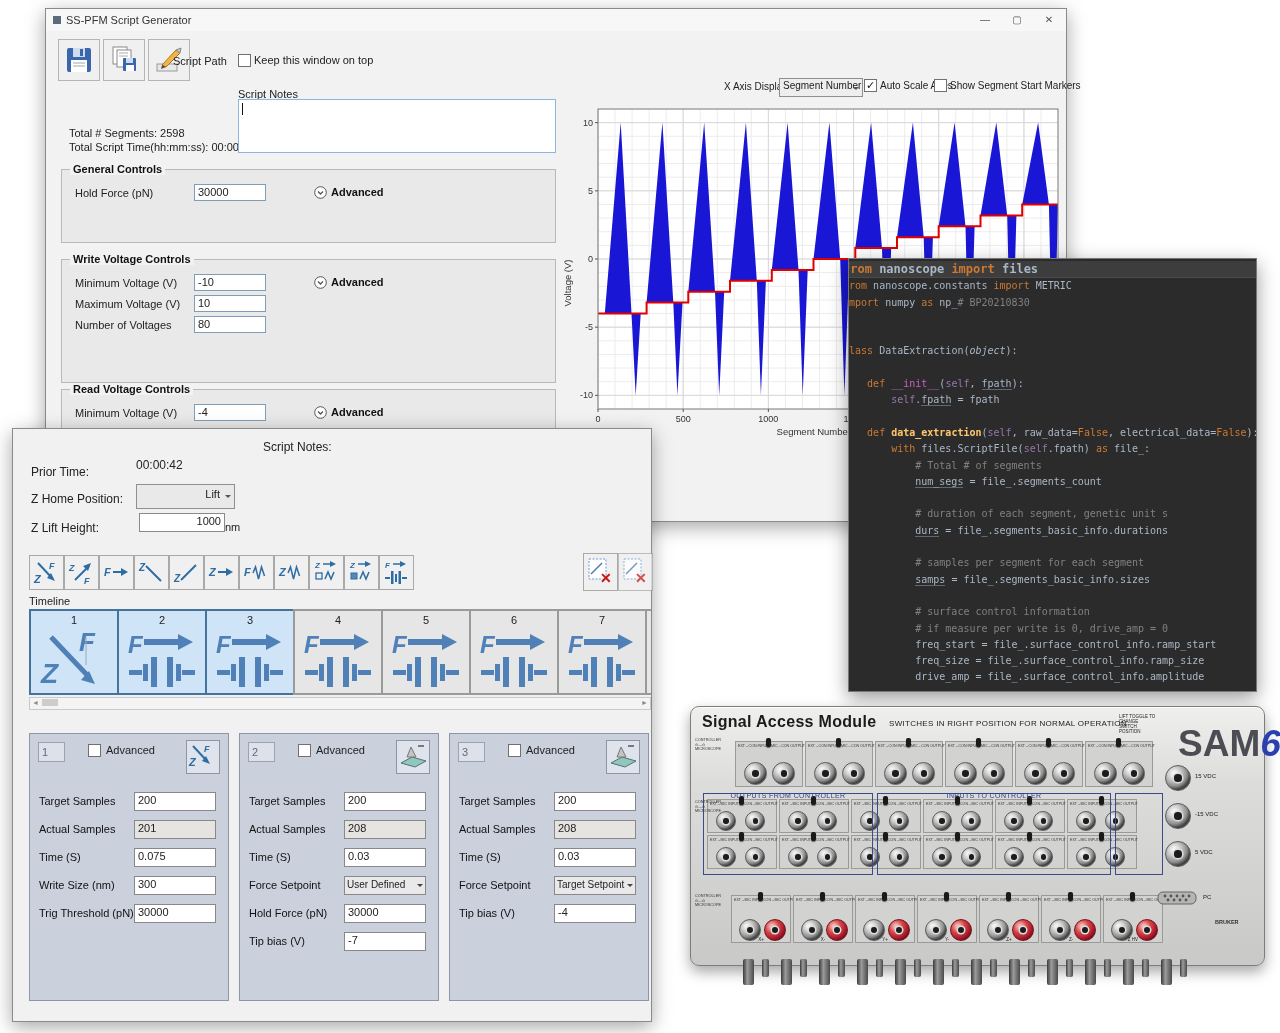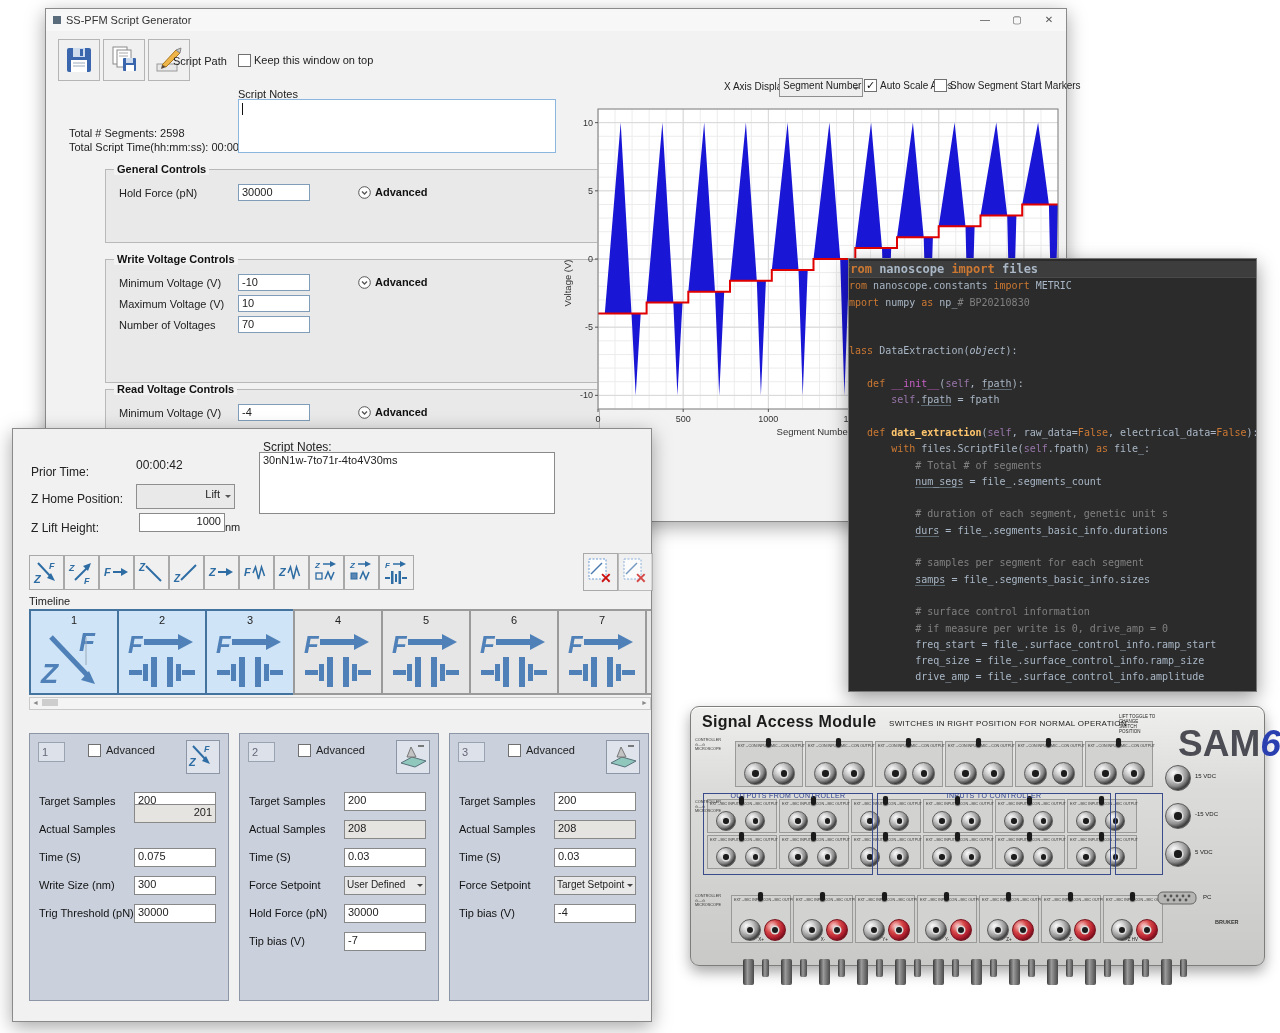--- a/index.html
+++ b/index.html
@@ -11,21 +11,21 @@
   #w1-title{left:0;top:0;right:0;height:22px;background:#f7f7f7;font-size:11px;color:#333;}
   #w1-title .ttl{position:absolute;left:20px;top:5px;}
   #w1-title .appico{position:absolute;left:7px;top:7px;width:8px;height:8px;background:#5a6b7c;}
   .winbtn{position:absolute;top:0;width:30px;height:22px;text-align:center;font-size:10px;color:#555;line-height:22px;}
   .tbtn{position:absolute;top:30px;width:40px;height:40px;background:#f0f0f0;border:1px solid #b5b5b5;}
   .tbtn svg{position:absolute;left:3px;top:3px;}
   .lbl{position:absolute;font-size:11px;color:#222;white-space:nowrap;}
   .lbl10{position:absolute;font-size:10px;color:#222;white-space:nowrap;}
   .cb{position:absolute;width:11px;height:11px;border:1px solid #707070;background:#fff;font-size:11px;line-height:11px;text-align:center;color:#111;}
   .inp{position:absolute;background:#fff;border:1px solid #7f9db9;font-size:11px;padding:1px 3px;white-space:nowrap;overflow:hidden;}
-  .grp{position:absolute;left:15px;width:493px;border:1px solid #b9b9b9;background:#e9e9e9;margin-left:44px;}
+  .grp{position:absolute;left:15px;width:493px;border:1px solid #b9b9b9;background:#e9e9e9;}
   .grp .gt{position:absolute;left:8px;top:-7px;background:#f2f2f2;padding:0 3px;font-size:11px;font-weight:bold;color:#111;}
   .adv{position:absolute;font-size:11px;font-weight:bold;color:#111;}
   .adv svg{vertical-align:-3px;margin-right:4px;}
   .combo{position:absolute;background:#eee;border:1px solid #8f8f8f;font-size:10px;color:#222;overflow:hidden;white-space:nowrap;}
   .combo .ar{position:absolute;right:3px;top:45%;width:0;height:0;border:3px solid transparent;border-top-color:#555;}
   .caret{position:absolute;width:1px;height:12px;background:#111;}
   
   #codewin{position:absolute;left:848px;top:258px;width:407px;height:432px;background:#2b2b2b;border:1px solid #777;
            box-shadow:0 6px 18px rgba(0,0,0,.4);overflow:hidden;}
   #code{position:absolute;left:-6px;top:2px;font-family:"DejaVu Sans Mono",monospace;font-size:10px;line-height:16.3px;color:#a9b7c6;white-space:pre;}
@@ -131,21 +131,21 @@
               <path d="M4 5.5 L6.5 8 L9 5.5" stroke="#555" stroke-width="1.3" fill="none"></path>
             </svg><span>Advanced</span></div>
         </div>
         <div class="grp" style="top: 250px; height: 122px;">
           <div class="gt">Write Voltage Controls</div>
           <div class="lbl" style="left: 13px; top: 17px; position: absolute;">Minimum Voltage (V)</div>
           <div class="inp" style="left: 132px; top: 14px; width: 64px; height: 13px; position: absolute;">-10</div>
           <div class="lbl" style="left: 13px; top: 38px; position: absolute;">Maximum Voltage (V)</div>
           <div class="inp" style="left: 132px; top: 35px; width: 64px; height: 13px; position: absolute;">10</div>
           <div class="lbl" style="left: 13px; top: 59px; position: absolute;">Number of Voltages</div>
-          <div class="inp" style="left: 132px; top: 56px; width: 64px; height: 13px; position: absolute;">70</div>
+          <div class="inp" style="left: 132px; top: 56px; width: 64px; height: 13px; position: absolute;">80</div>
           <div class="adv" style="left: 252px; top: 16px; position: absolute;"><svg width="13" height="13" viewBox="0 0 13 13">
               <circle cx="6.5" cy="6.5" r="5.8" fill="#fff" stroke="#555"></circle>
               <path d="M4 5.5 L6.5 8 L9 5.5" stroke="#555" stroke-width="1.3" fill="none"></path>
             </svg><span>Advanced</span></div>
         </div>
         <div class="grp" style="top: 380px; height: 120px;">
           <div class="gt">Read Voltage Controls</div>
           <div class="lbl" style="left: 13px; top: 17px; position: absolute;">Minimum Voltage (V)</div>
           <div class="inp" style="left: 132px; top: 14px; width: 64px; height: 13px; position: absolute;">-4</div>
           <div class="adv" style="left: 252px; top: 16px; position: absolute;"><svg width="13" height="13" viewBox="0 0 13 13">
@@ -273,23 +273,20 @@
           <text x="290" y="338" font-size="9.5" fill="#333" font-family="Liberation Sans,sans-serif" text-anchor="end">Segment Number</text>
           <text x="10" y="186" font-size="9.5" fill="#333" font-family="Liberation Sans,sans-serif" transform="rotate(-90 10 186)" text-anchor="middle">Voltage (V)</text>
         </svg></div>
   </section>
 
   <section class="win" id="w2" style="left:12px;top:428px;width:638px;height:592px;background:#f1f1f1;">
     <span class="lbl" style="left:18px;top:36px;font-size:12px;">Prior Time:</span>
     <span class="lbl" style="left:123px;top:29px;font-size:12px;">00:00:42</span>
 
     <span class="lbl" style="left:250px;top:11px;font-size:12px;">Script Notes:</span>
-    <div class="inp" style="left:246px;top:23px;width:288px;height:58px;border-color:#8a8a8a;">
-      <span>30nN1w-7to71r-4to4V30ms</span>
-    </div>
 
     <span class="lbl" style="left:18px;top:63px;font-size:12px;">Z Home Position:</span>
     <div class="combo" style="left:123px;top:55px;width:80px;height:20px;background:#e9e9e9;font-size:11px;text-align:right;padding:3px 14px 0 3px;">
       <span>Lift</span><span class="ar"></span>
     </div>
 
     <span class="lbl" style="left:18px;top:92px;font-size:12px;">Z Lift Height:</span>
     <div class="inp" style="left:126px;top:84px;width:78px;height:15px;border-color:#8a8a8a;text-align:right;">
       <span>1000</span>
     </div>
@@ -490,21 +487,21 @@
                 <text x="16" y="10" font-size="9" fill="#2e6da4" font-family="Liberation Sans,sans-serif" font-weight="bold" font-style="italic">F</text>
                 <line x1="5" y1="4" x2="19" y2="19" stroke="#2e6da4" stroke-width="2"></line>
                 <polygon points="22,22 14,19 18,14" fill="#2e6da4"></polygon>
               </svg></span>
           </div>
           <div class="prow-l" style="top: 61px;">Target Samples</div>
           <div class="prow-c" style="top: 58px;">
             <div class="pinp">200</div>
           </div>
           <div class="prow-l" style="top: 89px;">Actual Samples</div>
-          <div class="prow-c" style="top: 70px; text-align: right;">
+          <div class="prow-c" style="top: 86px;">
             <div class="pinp pro">201</div>
           </div>
           <div class="prow-l" style="top: 117px;">Time (S)</div>
           <div class="prow-c" style="top: 114px;">
             <div class="pinp">0.075</div>
           </div>
           <div class="prow-l" style="top: 145px;">Write Size (nm)</div>
           <div class="prow-c" style="top: 142px;">
             <div class="pinp">300</div>
           </div>

